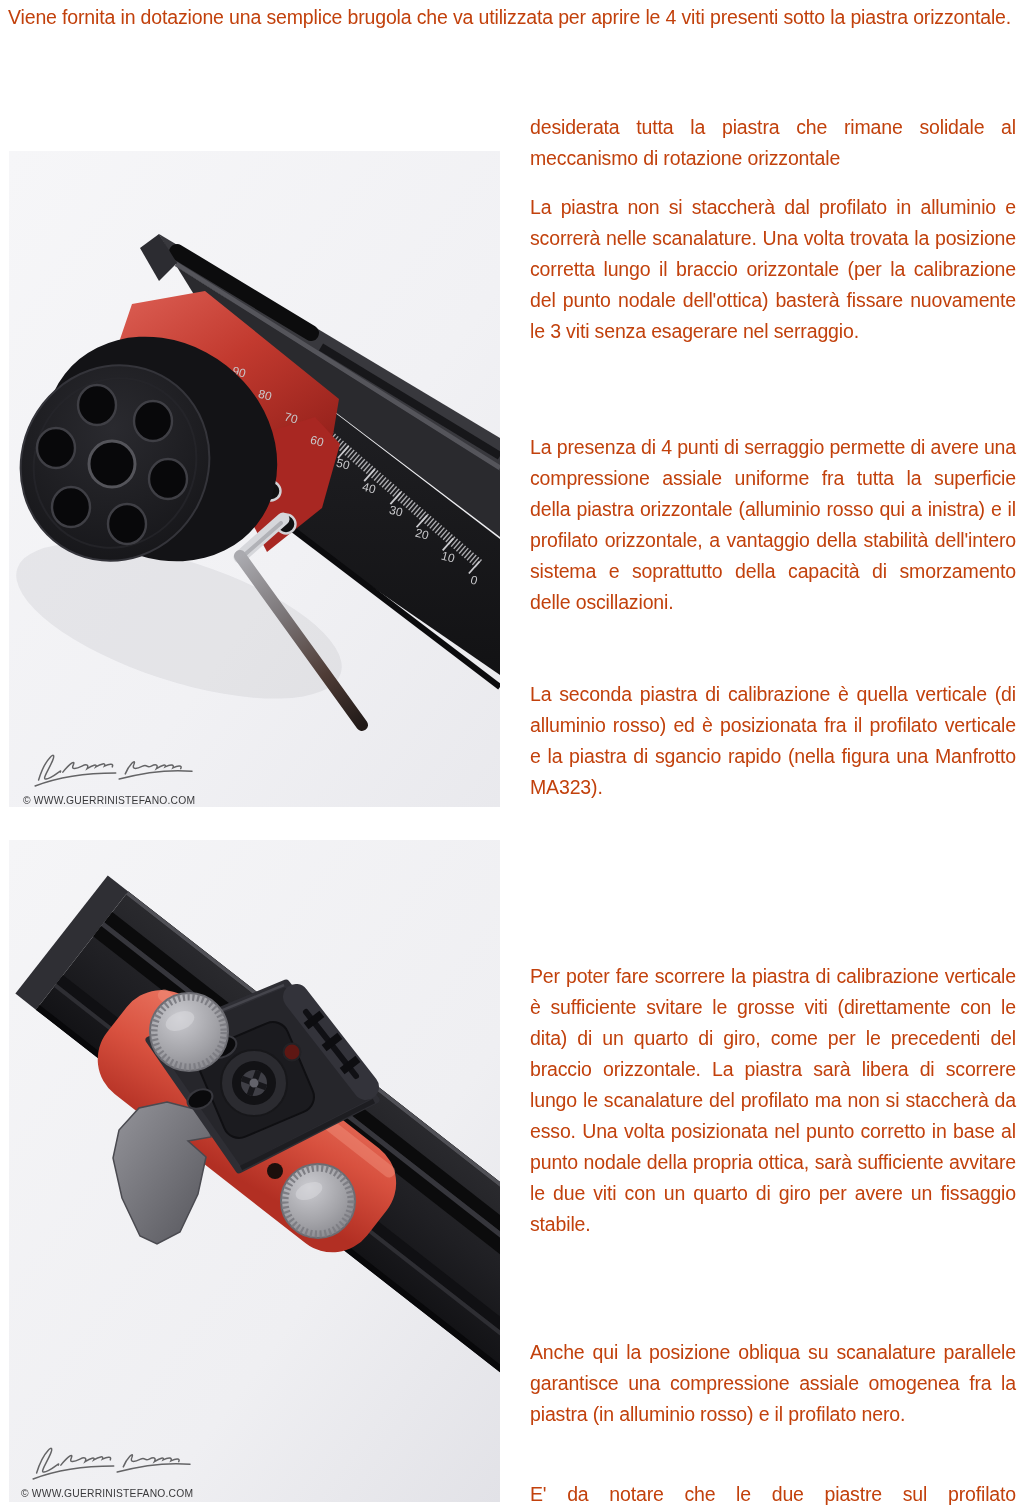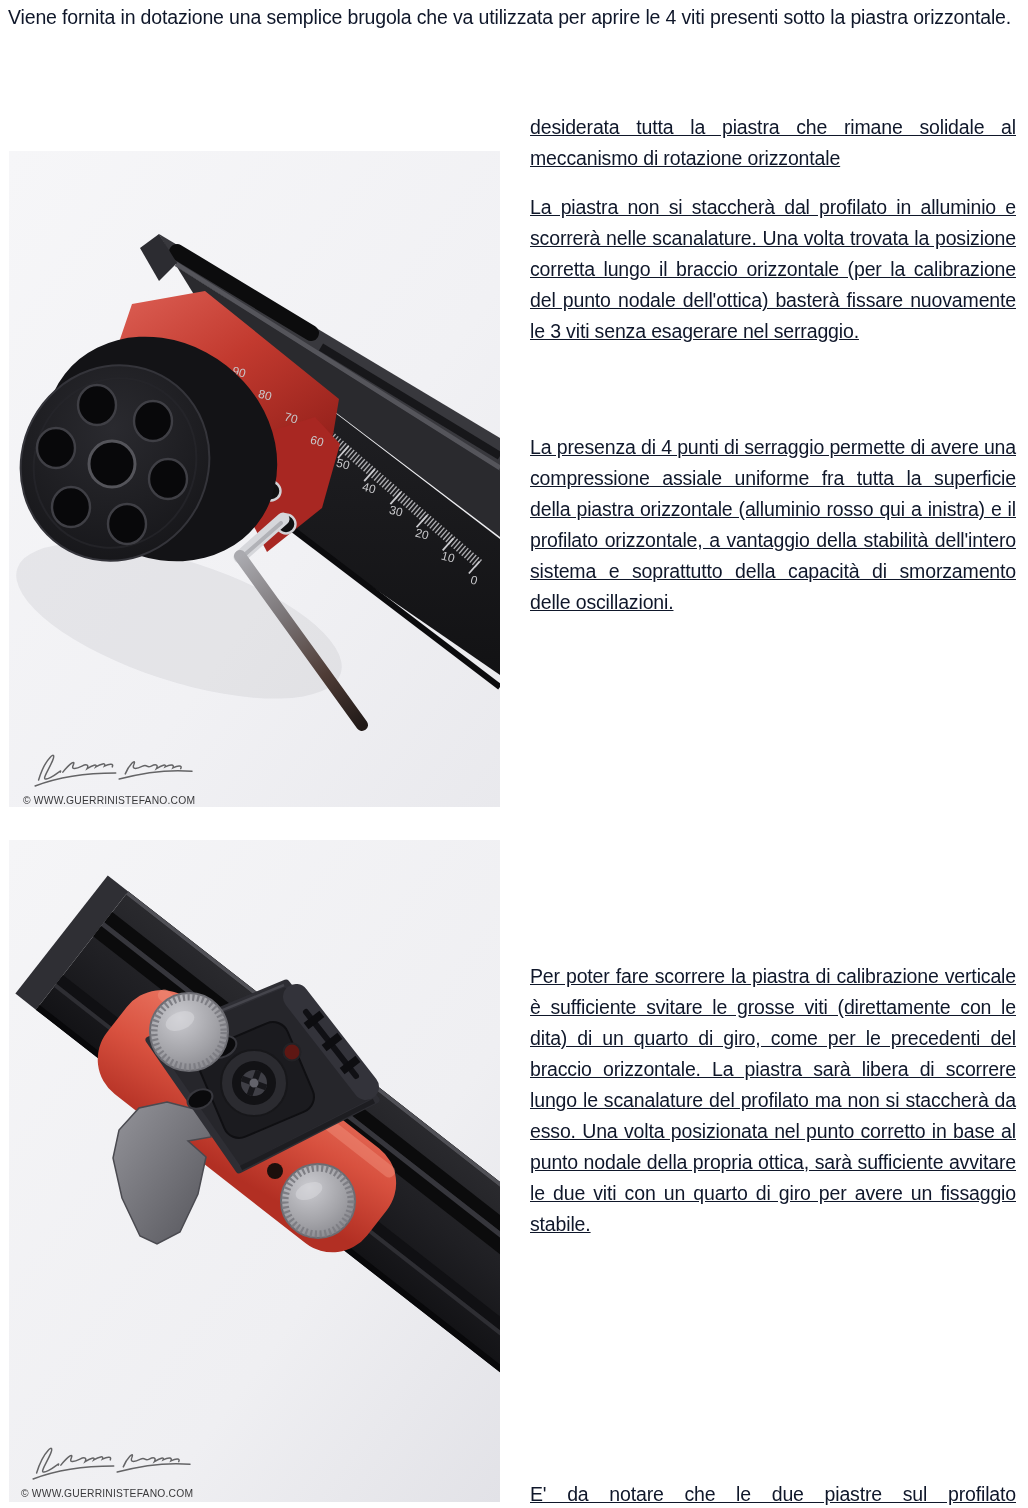--- a/index.html
+++ b/index.html
@@ -1,25 +1,25 @@
 <!DOCTYPE html>
 <html><head>
 <meta charset="utf-8">
 <style>
   html,body{margin:0;padding:0;background:#ffffff;}
   .page{
     position:relative;width:1028px;height:1508px;margin:0 auto;background:#ffffff;
-    font-family:"Liberation Sans",sans-serif;color:#0f172a;overflow:hidden;
+    font-family:"Liberation Sans",sans-serif;color:#c2410c;overflow:hidden;
   }
   .para{
     position:absolute;margin:0;font-size:19.5px;line-height:31px;letter-spacing:-0.15px;
     text-align:justify;text-justify:inter-word;
   }
   .full{left:8px;width:1008px;}
-  .col{left:530px;width:486px;text-decoration:underline;}
+  .col{left:530px;width:486px;}
   .force{text-align-last:justify;}
   .photo{position:absolute;margin:0;padding:0;}
   .photo svg{display:block;}
 </style>
 </head>
 <body>
 
 <div class="page">
 
   <svg width="0" height="0" style="position:absolute" aria-hidden="true">
@@ -34,21 +34,23 @@
         </g>
       </symbol>
     </defs>
   </svg>
 
   <p class="para full" style="top:2px">Viene fornita in dotazione una semplice brugola che va utilizzata per aprire le 4 viti presenti sotto la piastra orizzontale.</p>
 
   <p class="para col" style="top:112px">desiderata tutta la piastra che rimane solidale al meccanismo di rotazione orizzontale</p>
   <p class="para col" style="top:192px">La piastra non si staccherà dal profilato in alluminio e scorrerà nelle scanalature. Una volta trovata la posizione corretta lungo il braccio orizzontale (per la calibrazione del punto nodale dell'ottica) basterà fissare nuovamente le 3 viti senza esagerare nel serraggio.</p>
   <p class="para col" style="top:432px">La presenza di 4 punti di serraggio permette di avere una compressione assiale uniforme fra tutta la superficie della piastra orizzontale (alluminio rosso qui a inistra) e il profilato orizzontale, a vantaggio della stabilità dell'intero sistema e soprattutto della capacità di smorzamento delle oscillazioni.</p>
+  <p class="para col" style="top:679px">La seconda piastra di calibrazione è quella verticale (di alluminio rosso) ed è posizionata fra il profilato verticale e la piastra di sgancio rapido (nella figura una Manfrotto MA323).</p>
   <p class="para col" style="top:961px">Per poter fare scorrere la piastra di calibrazione verticale è sufficiente svitare le grosse viti (direttamente con le dita) di un quarto di giro, come per le precedenti del braccio orizzontale. La piastra sarà libera di scorrere lungo le scanalature del profilato ma non si staccherà da esso. Una volta posizionata nel punto corretto in base al punto nodale della propria ottica, sarà sufficiente avvitare le due viti con un quarto di giro per avere un fissaggio stabile.</p>
+  <p class="para col" style="top:1337px">Anche qui la posizione obliqua su scanalature parallele garantisce una compressione assiale omogenea fra la piastra (in alluminio rosso) e il profilato nero.</p>
   <p class="para col force" style="top:1479px">E' da notare che le due piastre sul profilato</p>
 
   <figure class="photo" style="left:9px;top:151px;width:491px;height:656px">
     <svg viewBox="0 0 491 656" width="491" height="656">
       <defs>
         <linearGradient id="bg1" x1="0" y1="0" x2="1" y2="1">
           <stop offset="0" stop-color="#f6f6f8"></stop>
             <stop offset="0.6" stop-color="#f1f1f4"></stop>
             <stop offset="1" stop-color="#e9e9ed"></stop>
         </linearGradient>

